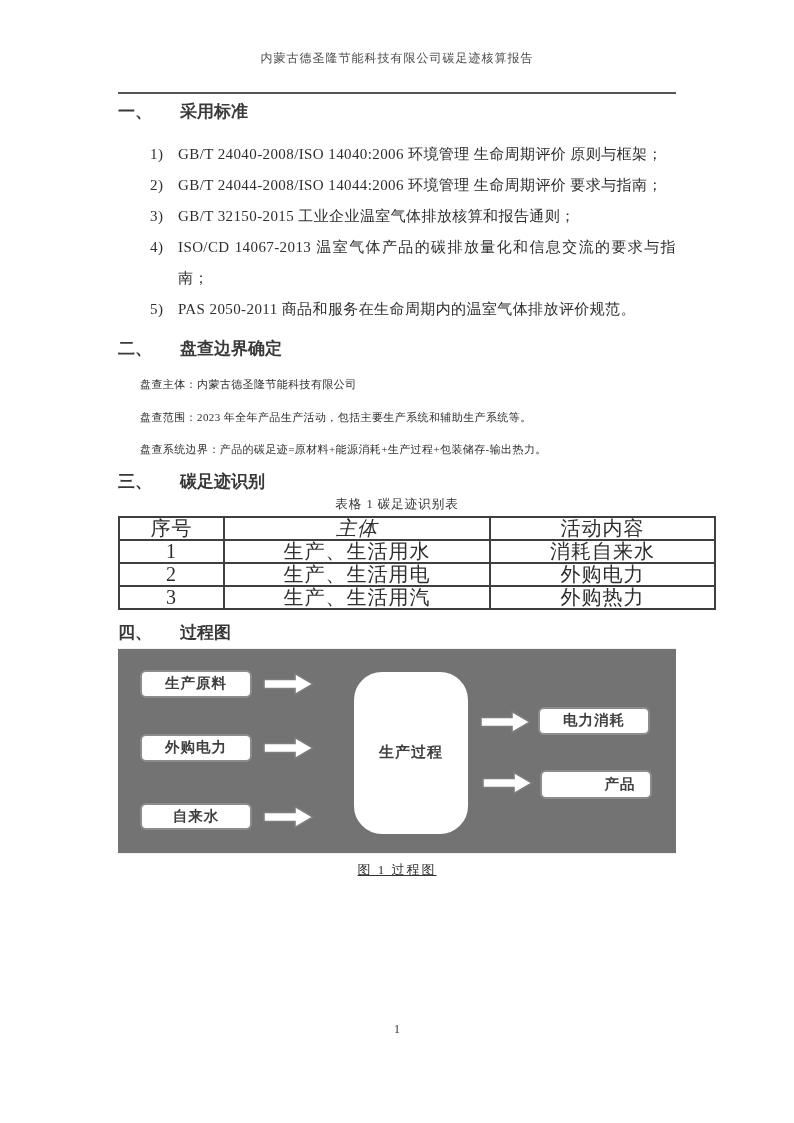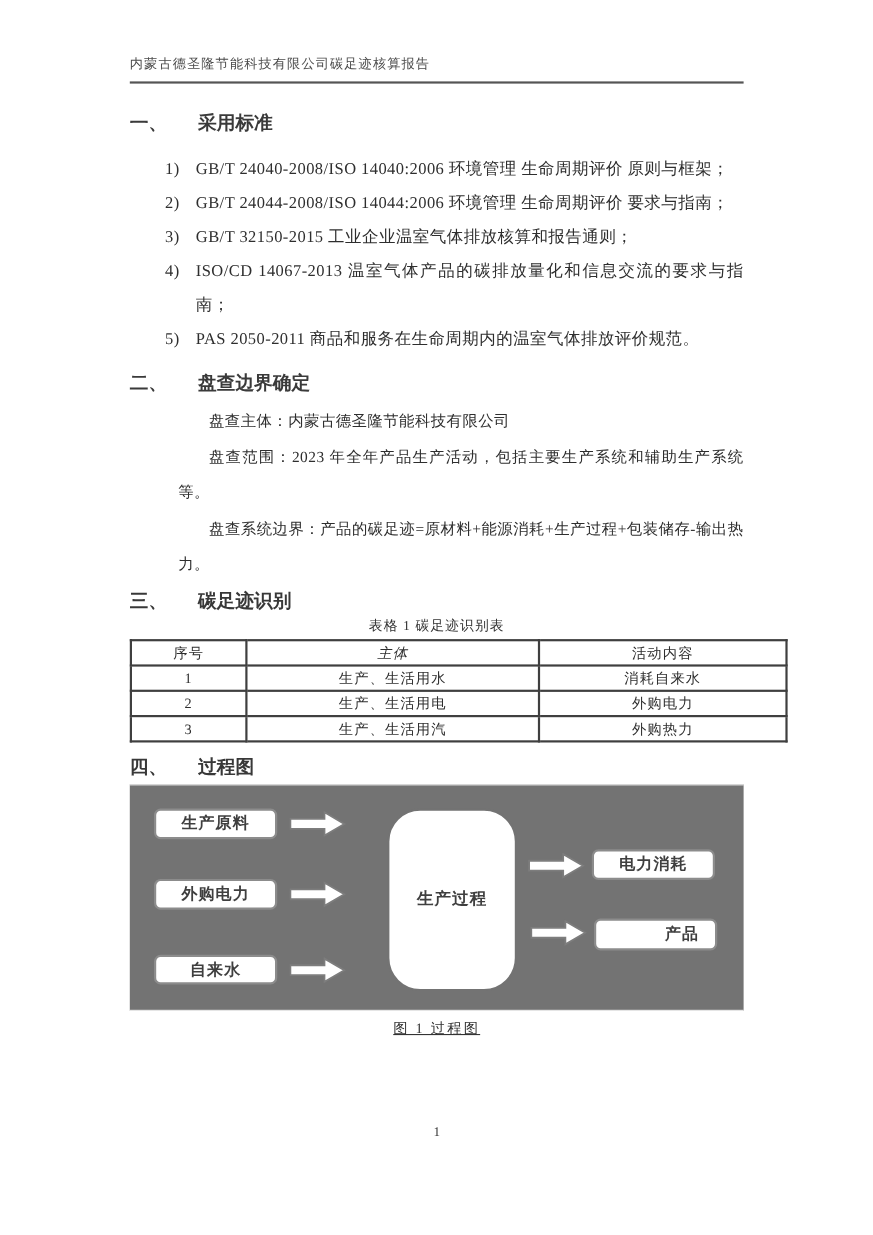--- a/index.html
+++ b/index.html
@@ -5,54 +5,54 @@
   * { margin:0; padding:0; box-sizing:border-box; }
   html,body { background:#ffffff; }
   .page {
     position:relative; width:794px; height:1123px; margin:0 auto;
     background:#ffffff; overflow:hidden;
     font-family:"Liberation Serif", serif; color:#2e2e2e;
   }
   
   .doc-header {
     position:absolute; top:50px; left:118px; width:558px;
-    font-size:12px; color:#4a4a4a;
-    letter-spacing:1px; padding-bottom:7px;
+    text-align:center; font-size:12px; color:#4a4a4a;
+    letter-spacing:1px; padding-bottom:25px;
     border-bottom:2px solid #555555;
   }
   
   .content { position:absolute; top:100px; left:118px; width:558px; }
 
   .heading { display:flex; align-items:baseline; font-weight:bold; color:#3a3a3a; font-size:17px; }
   .heading .h-num { width:62px; flex:0 0 62px; }
   .h-sans { font-family:"Liberation Sans", sans-serif; }
   .h-serif { font-family:"Liberation Serif", serif; color:#383838; }
 
   .std-list { list-style:none; margin-top:16px; }
   .std-item { display:flex; font-size:15px; line-height:31px; letter-spacing:0.4px; }
   .std-item .li-num { flex:0 0 28px; margin-left:32px; }
   .std-item .li-text { flex:1; text-align:justify; }
 
   .h2 { margin-top:12px; }
 
   .para {
-    font-size:14px; line-height:32.5px; text-indent:2em;
-    text-align:justify; letter-spacing:0.4px;margin-left:44px;
+    font-size:11px; line-height:32.5px; text-indent:2em;
+    text-align:justify; letter-spacing:0.4px;
   }
   .para-group { margin-top:8px; }
 
   .h3 { margin-top:4px; }
 
   .table-caption {
     margin-top:3px; text-align:center; font-size:12.5px; color:#333333;
     letter-spacing:1px;
   }
   table.id-table {
     margin-top:3px; border-collapse:collapse; width:558px;
-    font-size:13px; color:#2e2e2e; table-layout:fixed;
+    font-size:20px; color:#2e2e2e; table-layout:fixed;
   }
   table.id-table th, table.id-table td {
     border:2px solid #3f3f3f; text-align:center; font-weight:normal;
     height:23px; line-height:21px; letter-spacing:1px; padding:0;
   }
   .col-no { width:105px; } .col-subject { width:266px;font-style:italic; } .col-activity { width:225px; }
 
   .h4 { margin-top:11px; }
 
   

